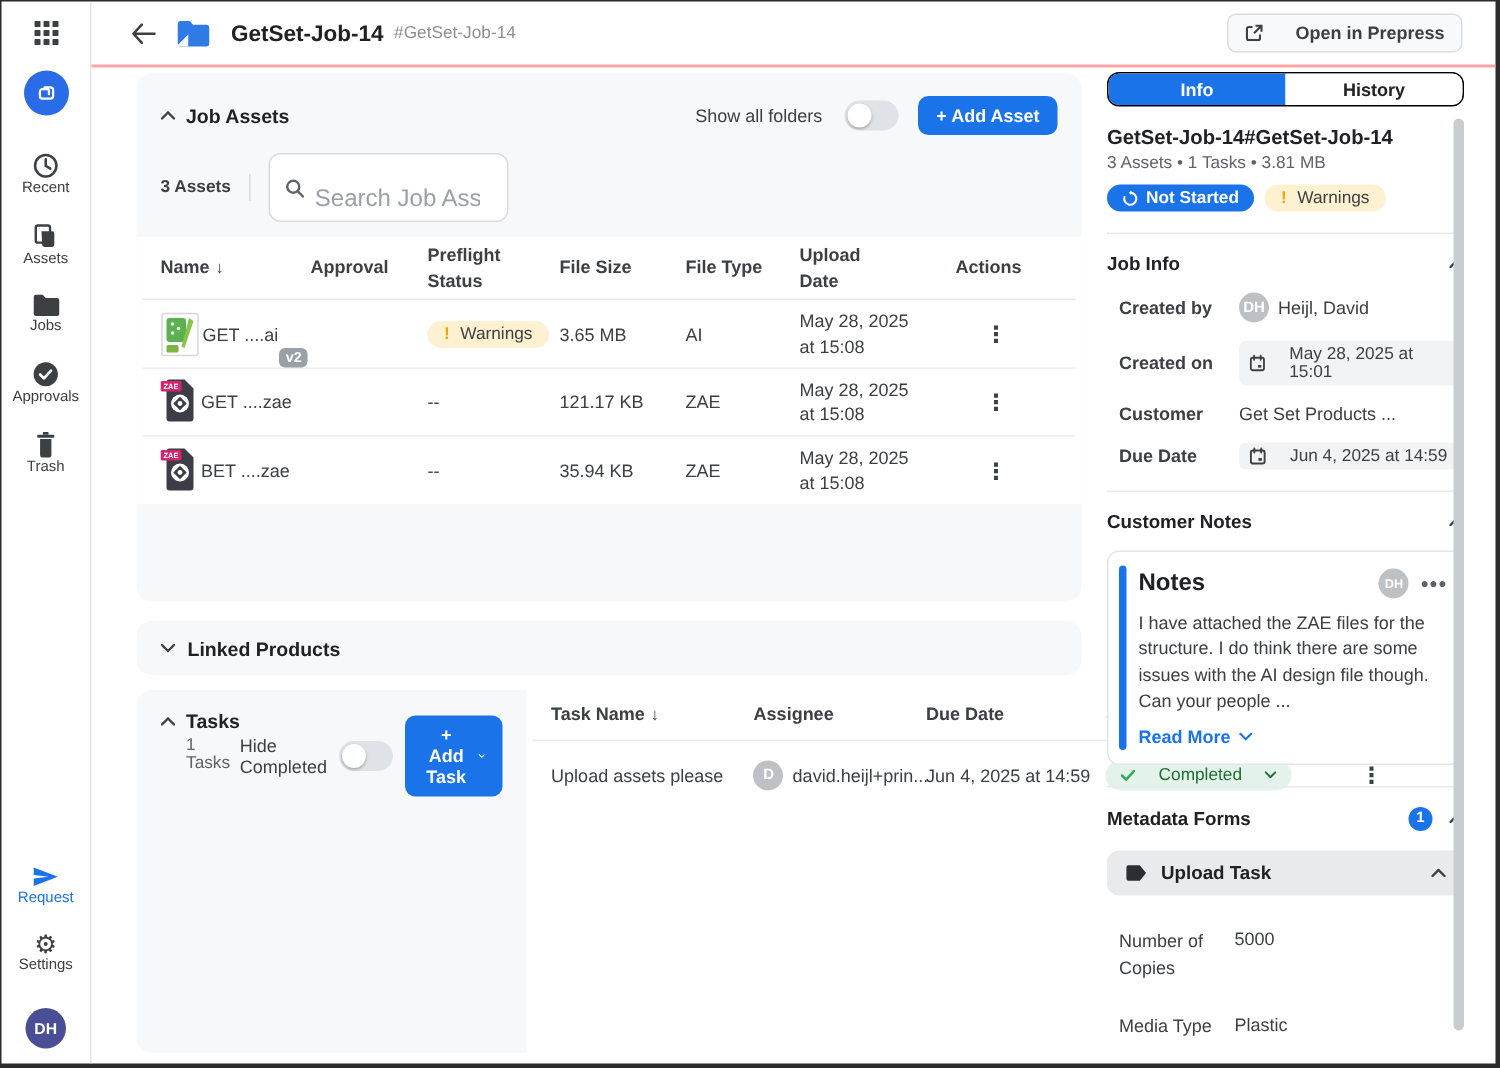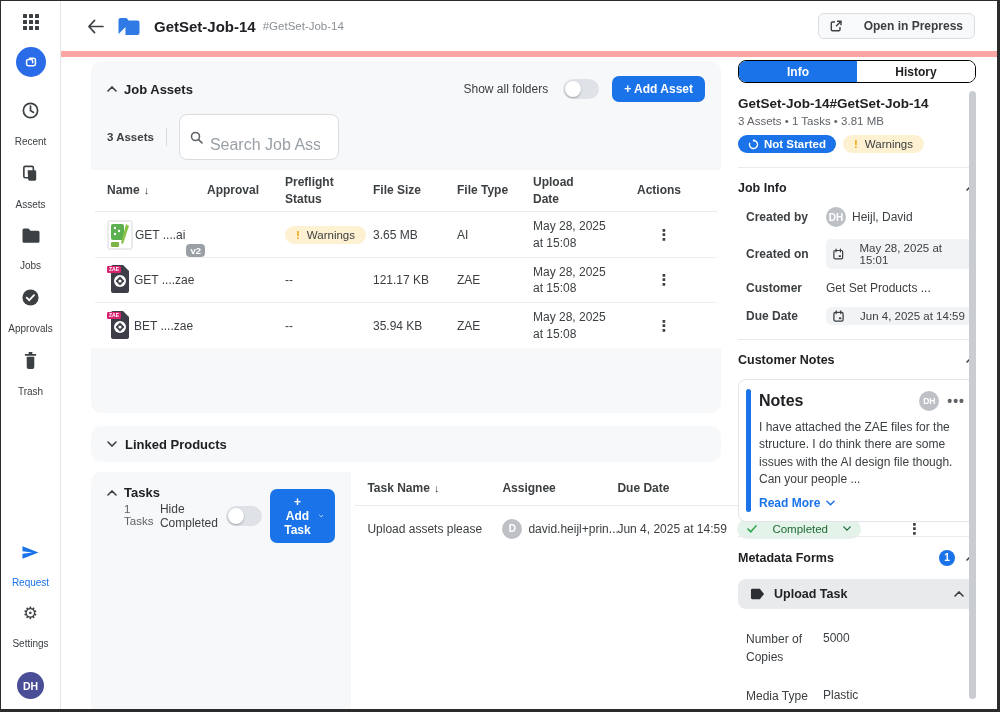--- a/index.html
+++ b/index.html
@@ -2,32 +2,32 @@
 <html><head>
 <meta charset="utf-8">
 <style>
   * { margin:0; padding:0; box-sizing:border-box; }
   html,body { background:#fff; }
   body { font-family:"Liberation Sans","DejaVu Sans",sans-serif; color:#3c4043; font-size:12px; }
   .frame { width:1000px; height:712px; border:1px solid #2b2b2b; border-right-width:3px; border-bottom-width:3px; display:flex; overflow:hidden; background:#fff; }
 
   
   .sidebar { width:60px; border-right:1px solid #e3e5e8; display:flex; flex-direction:column; align-items:center; padding:12px 0 10px; flex-shrink:0; }
-  .sb-item { display:flex; flex-direction:column; align-items:center; gap:16px; margin-bottom:17px; cursor:pointer;justify-content:center; }
+  .sb-item { display:flex; flex-direction:column; align-items:center; gap:0; margin-bottom:17px; cursor:pointer;justify-content:center; }
   .sb-item .lbl { font-size:10px; color:#3c4043; }
   .sb-grid { margin-bottom:16px; }
   .sb-logo { width:30px; height:30px; border-radius:50%; background:#2a6be8; display:flex; align-items:center; justify-content:center; margin-bottom:24px; }
   .sb-spacer { flex:1; }
   .sb-item.blue .lbl { color:#1a73e8; }
   .sb-avatar { width:27px; height:27px; border-radius:50%; background:#4a4e96; color:#fff; font-size:10.5px; font-weight:bold; display:flex; align-items:center; justify-content:center; margin-top:6px; }
   .icn { display:block; }
 
   
   .mainwrap { flex:1; display:flex; flex-direction:column; min-width:0; }
-  .tophdr { height:56px; border-bottom:6px solid #fca5a5; display:flex; align-items:center; padding:0 22px 0 26px; gap:13px; flex-shrink:0; }
+  .tophdr { height:44px; border-bottom:2px solid #fca5a5; display:flex; align-items:center; padding:0 22px 0 26px; gap:13px; flex-shrink:0; }
   .tophdr .ttl { font-size:15px; font-weight:bold; color:#202124; }
   .tophdr .sub { font-size:11.5px; color:#8a8f94; margin-left:-6px; }
   .btn-light { display:flex; align-items:center; gap:22px; border:1px solid #dadce0; background:#f8f9fa; border-radius:6px; padding:5px 11px; font-size:12px; font-weight:bold; color:#3c4043; cursor:pointer; }
   .grow { flex:1; }
 
   .content { flex:1; display:flex; position:relative; min-height:0; }
   .maincol { width:660px; padding:4px 0 0 30px; flex-shrink:0; }
 
   .card { background:#f7f8f9; border-radius:10px; width:630px; }
   .card-assets { height:352px; display:flex; flex-direction:column; }

